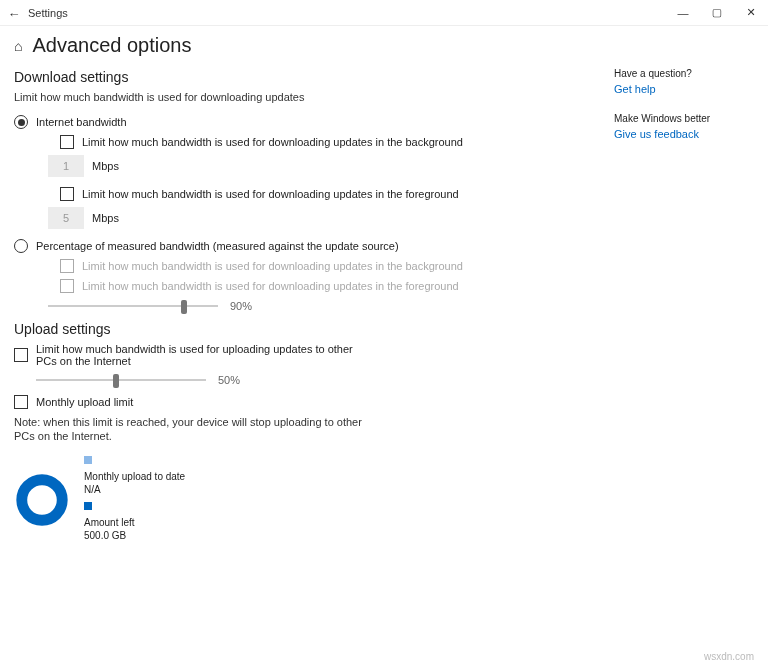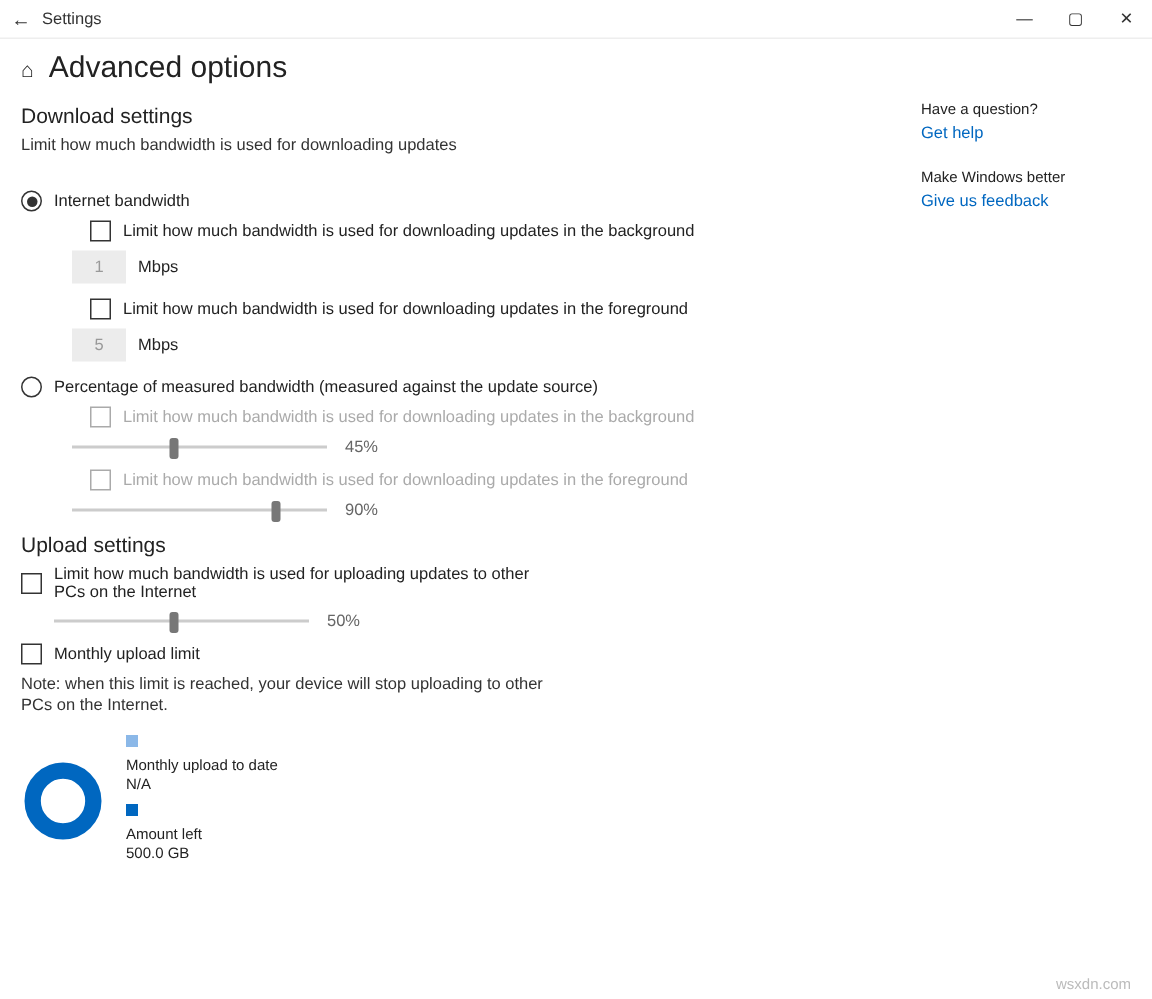--- a/index.html
+++ b/index.html
@@ -10,21 +10,21 @@
 .titlebar .winbtns { margin-left: auto; display: flex; }
 .titlebar .winbtn { width: 34px; height: 26px; display: flex; align-items: center; justify-content: center; font-size: 11px; color: #333; }
 .content { padding: 8px 14px 0 14px; display: flex; }
 .main { width: 470px; }
 .side { margin-left: auto; width: 140px; padding-top: 34px; }
 .header { display: flex; align-items: center; gap: 10px; margin-bottom: 12px; }
 .header .home { font-size: 14px; }
 .header h1 { font-size: 20px; font-weight: 400; }
 .intro { font-size: 11px; color: #333; line-height: 1.35; margin-bottom: 16px; width: 330px; }
 h2 { font-size: 14px; font-weight: 400; margin: 8px 0 6px 0; }
-.desc { font-size: 11px; color: #333; margin-bottom: 24px; }
+.desc { font-size: 11px; color: #333; margin-bottom: 12px; }
 .radio-row, .check-row { display: flex; align-items: center; gap: 8px; margin: 6px 0; }
 .radio { width: 14px; height: 14px; border: 1px solid #333; border-radius: 50%; display: flex; align-items: center; justify-content: center; flex-shrink: 0; }
 .radio.selected::after { content: ""; width: 7px; height: 7px; background: #333; border-radius: 50%; }
 .check { width: 14px; height: 14px; border: 1px solid #333; flex-shrink: 0; }
 .check.dim { border-color: #aaa; }
 .lbl { font-size: 11px; }
 .lbl.dim { color: #aaa; }
 .indent1 { margin-left: 22px; padding-left: 24px; }
 .numblock { display: flex; align-items: center; gap: 8px; margin: 4px 0 10px 34px; }
 .numbox { width: 36px; height: 22px; background: #ececec; color: #999; display: flex; align-items: center; justify-content: center; font-size: 11px; }
@@ -91,27 +91,20 @@
 
     <div class="radio-row">
       <div class="radio"></div>
       <span class="lbl">Percentage of measured bandwidth (measured against the update source)</span>
     </div>
 
     <div class="check-row indent1">
       <div class="check dim"></div>
       <span class="lbl dim">Limit how much bandwidth is used for downloading updates in the background</span>
     </div>
-    <div class="slider-row">
-      <div class="slider">
-        <div class="track"></div>
-          <div class="thumb" style="left:38%"></div>
-      </div>
-      <span class="pct">45%</span>
-    </div>
 
     <div class="check-row indent1">
       <div class="check dim"></div>
       <span class="lbl dim">Limit how much bandwidth is used for downloading updates in the foreground</span>
     </div>
     <div class="slider-row">
       <div class="slider">
         <div class="track"></div>
           <div class="thumb" style="left:78%"></div>
       </div>

